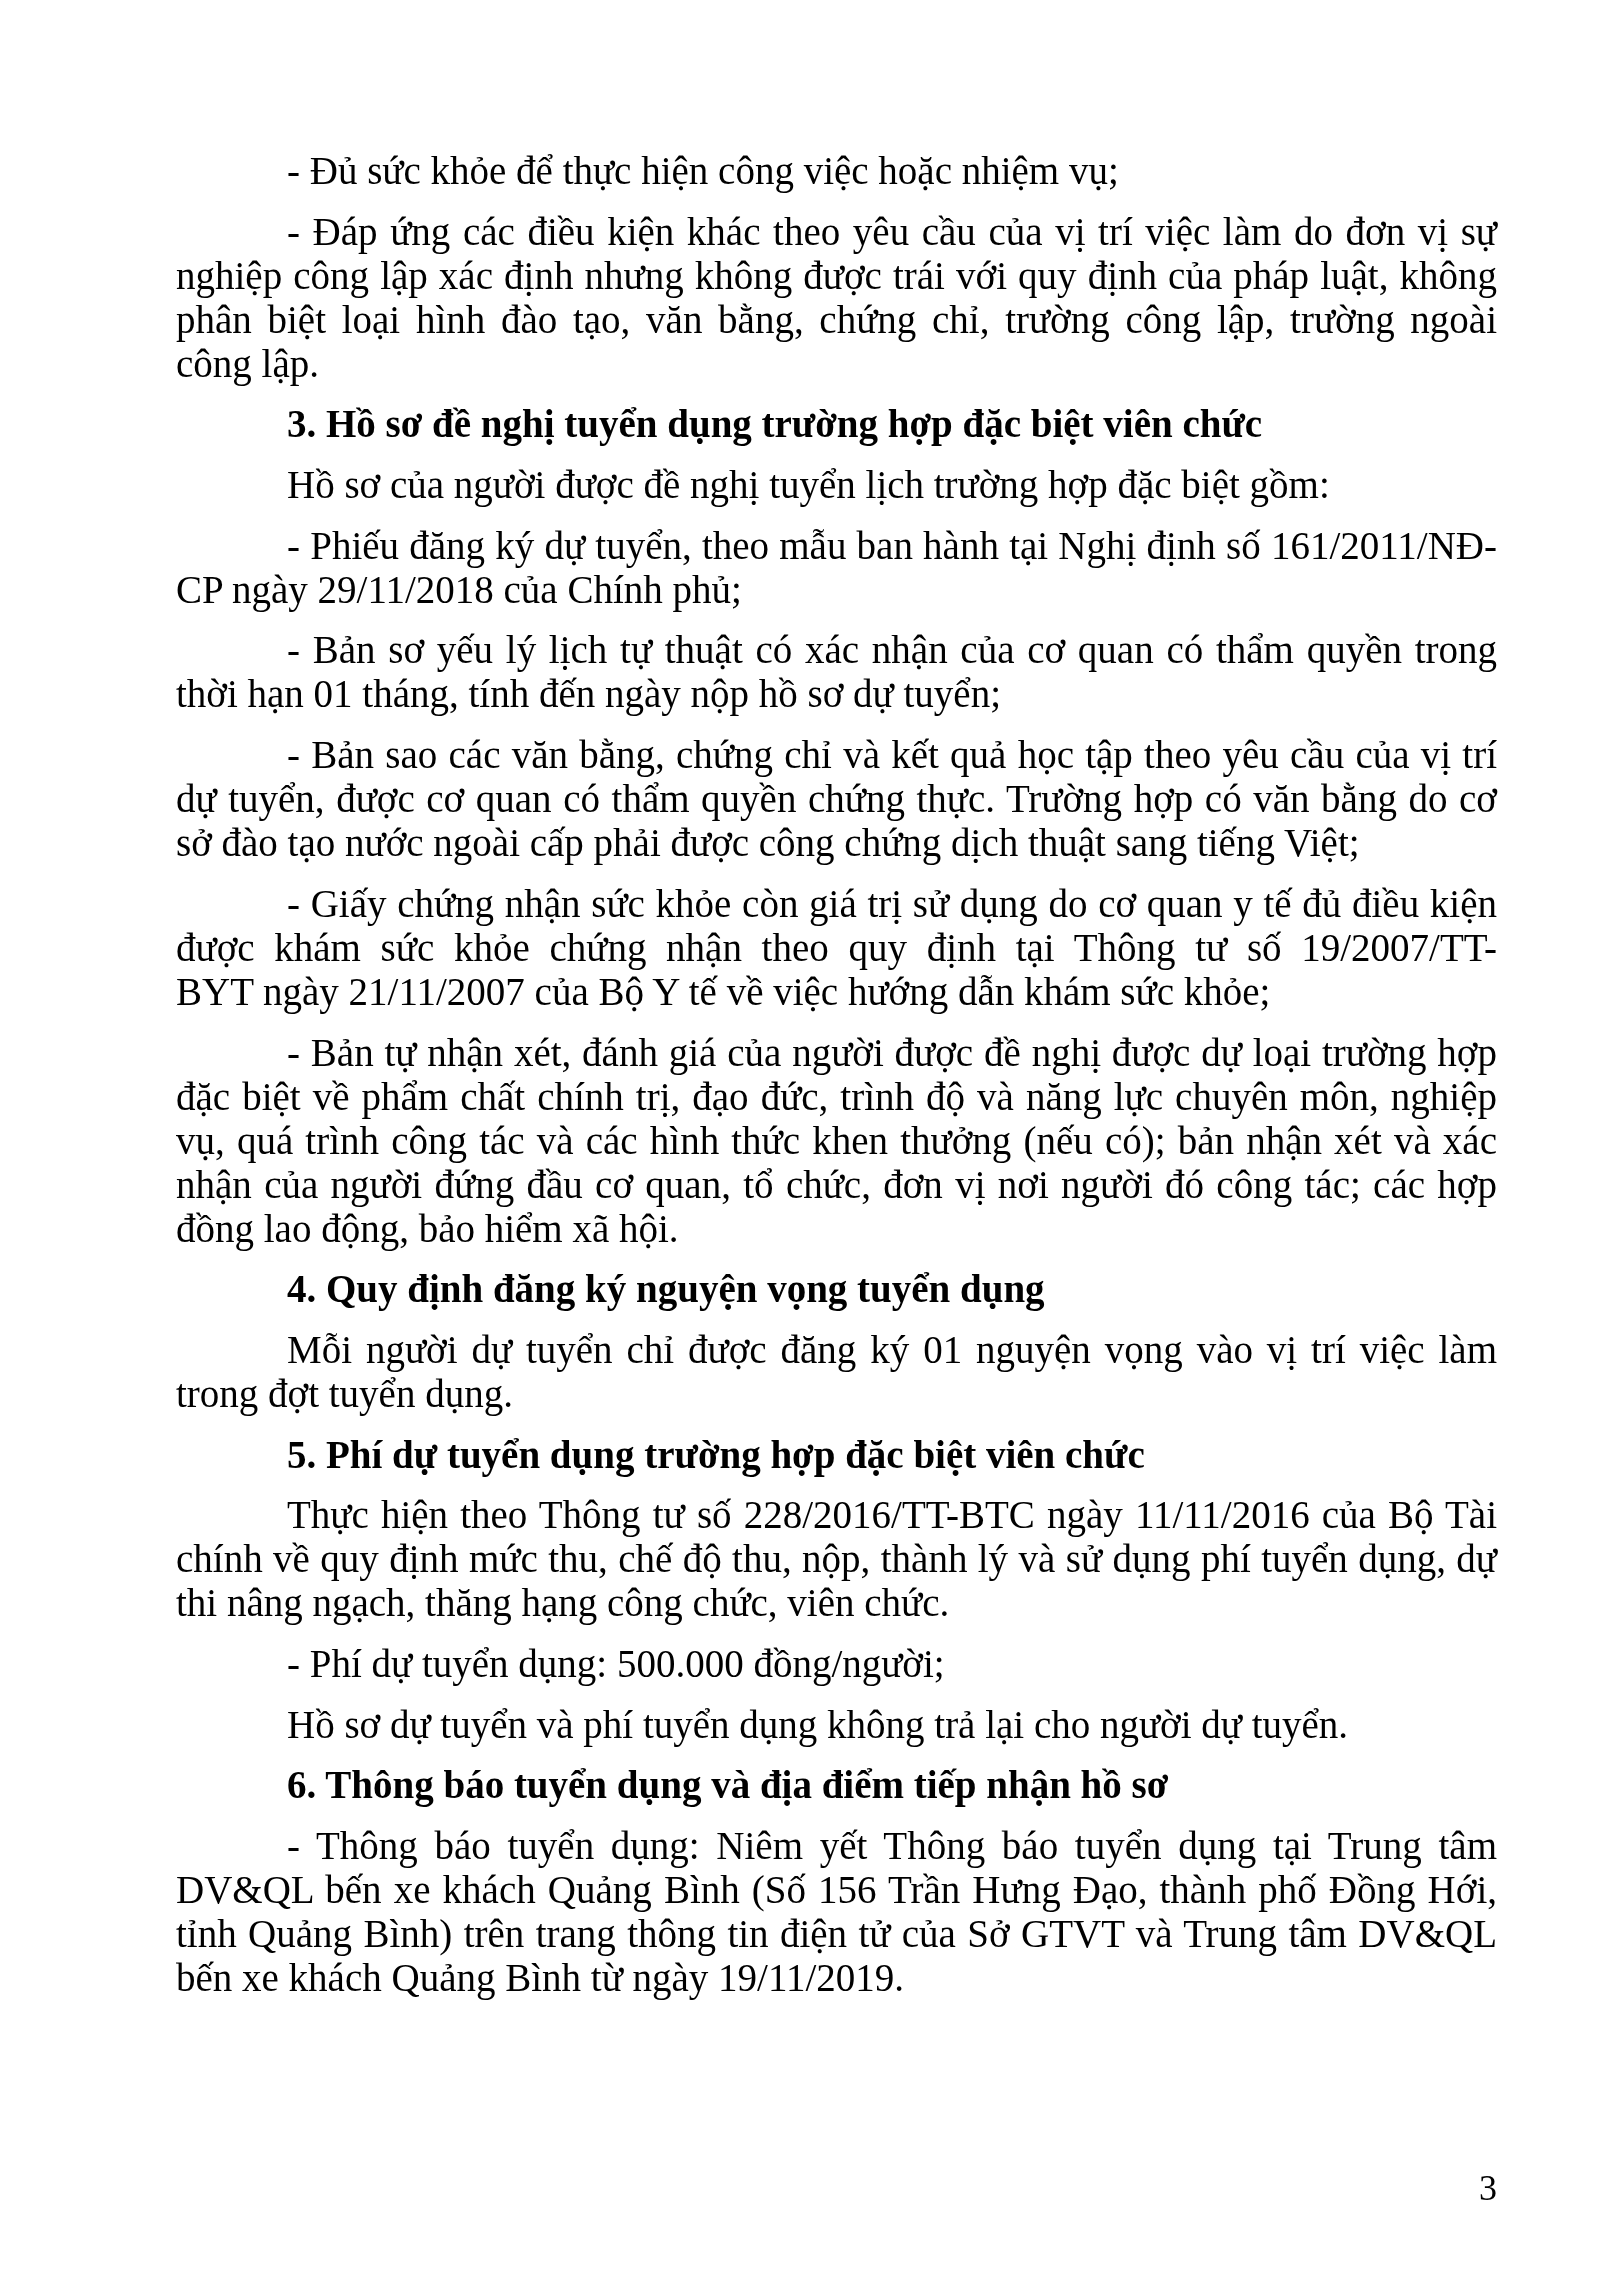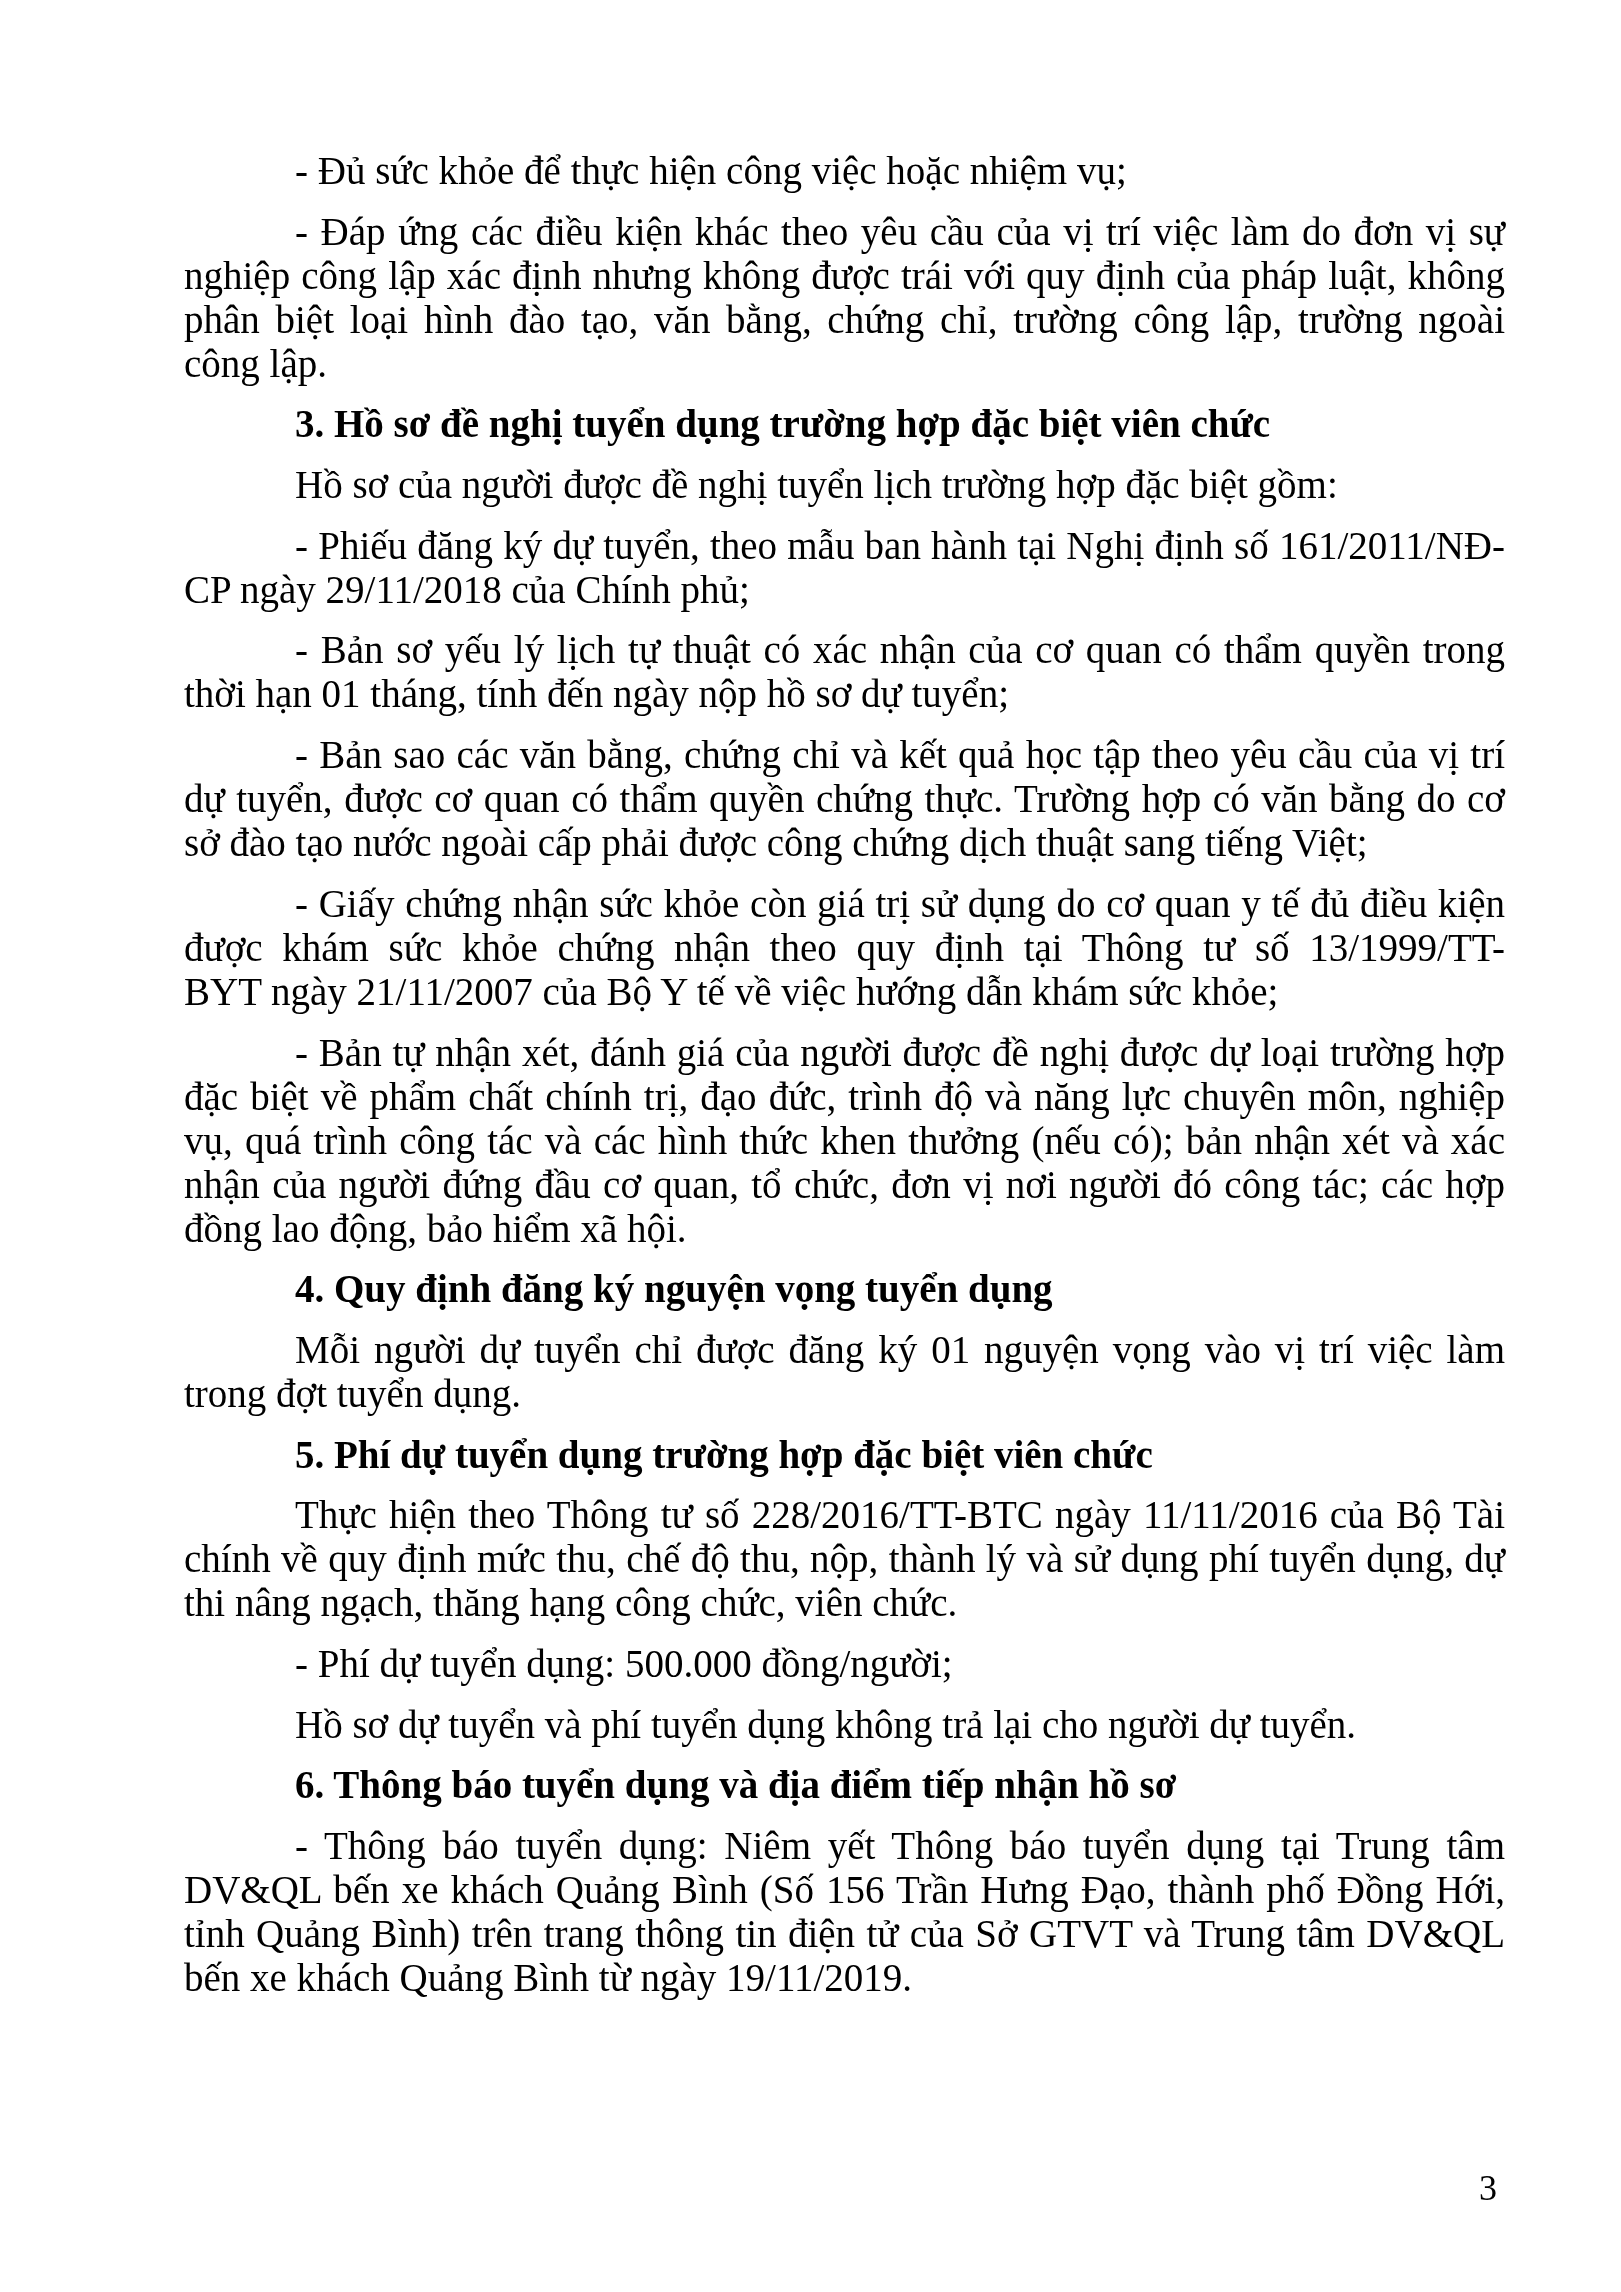--- a/index.html
+++ b/index.html
@@ -5,21 +5,21 @@
   html,body{margin:0;padding:0;background:#ffffff;}
   .page{
     position:relative;
     width:1621px;height:2293px;
     background:#ffffff;
     color:#000;
     font-family:"Liberation Serif","DejaVu Serif",serif;
     overflow:hidden;
   }
   .content{
-    position:absolute;left:176px;top:149px;width:1321px;margin-left:8px;
+    position:absolute;left:176px;top:149px;width:1321px;
   }
   .blk{margin:0 0 16.7px 0;font-size:39px;line-height:44px;}
   .ln{
     display:block;
     white-space:nowrap;
     text-align:justify;
     text-align-last:justify;
   }
   .first{text-indent:111px;}
   .last{text-align-last:left;}
@@ -65,21 +65,21 @@
     </p>
 
     <p class="blk">
       <span class="ln first">- Bản sao các văn bằng, chứng chỉ và kết quả học tập theo yêu cầu của vị trí</span>
       <span class="ln">dự tuyển, được cơ quan có thẩm quyền chứng thực. Trường hợp có văn bằng do cơ</span>
       <span class="ln last">sở đào tạo nước ngoài cấp phải được công chứng dịch thuật sang tiếng Việt;</span>
     </p>
 
     <p class="blk">
       <span class="ln first">- Giấy chứng nhận sức khỏe còn giá trị sử dụng do cơ quan y tế đủ điều kiện</span>
-      <span class="ln">được khám sức khỏe chứng nhận theo quy định tại Thông tư số 13/1999/TT-</span>
+      <span class="ln">được khám sức khỏe chứng nhận theo quy định tại Thông tư số 19/2007/TT-</span>
       <span class="ln last">BYT ngày 21/11/2007 của Bộ Y tế về việc hướng dẫn khám sức khỏe;</span>
     </p>
 
     <p class="blk">
       <span class="ln first">- Bản tự nhận xét, đánh giá của người được đề nghị được dự loại trường hợp</span>
       <span class="ln">đặc biệt về phẩm chất chính trị, đạo đức, trình độ và năng lực chuyên môn, nghiệp</span>
       <span class="ln">vụ, quá trình công tác và các hình thức khen thưởng (nếu có); bản nhận xét và xác</span>
       <span class="ln">nhận của người đứng đầu cơ quan, tổ chức, đơn vị nơi người đó công tác; các hợp</span>
       <span class="ln last">đồng lao động, bảo hiểm xã hội.</span>
     </p>

